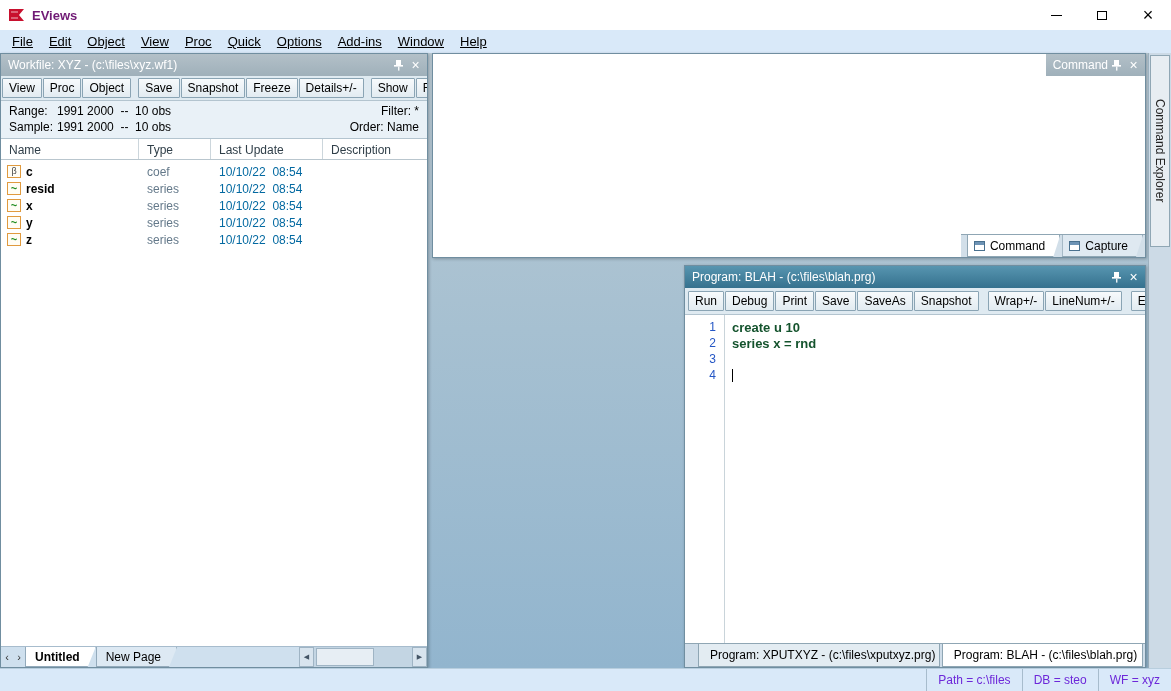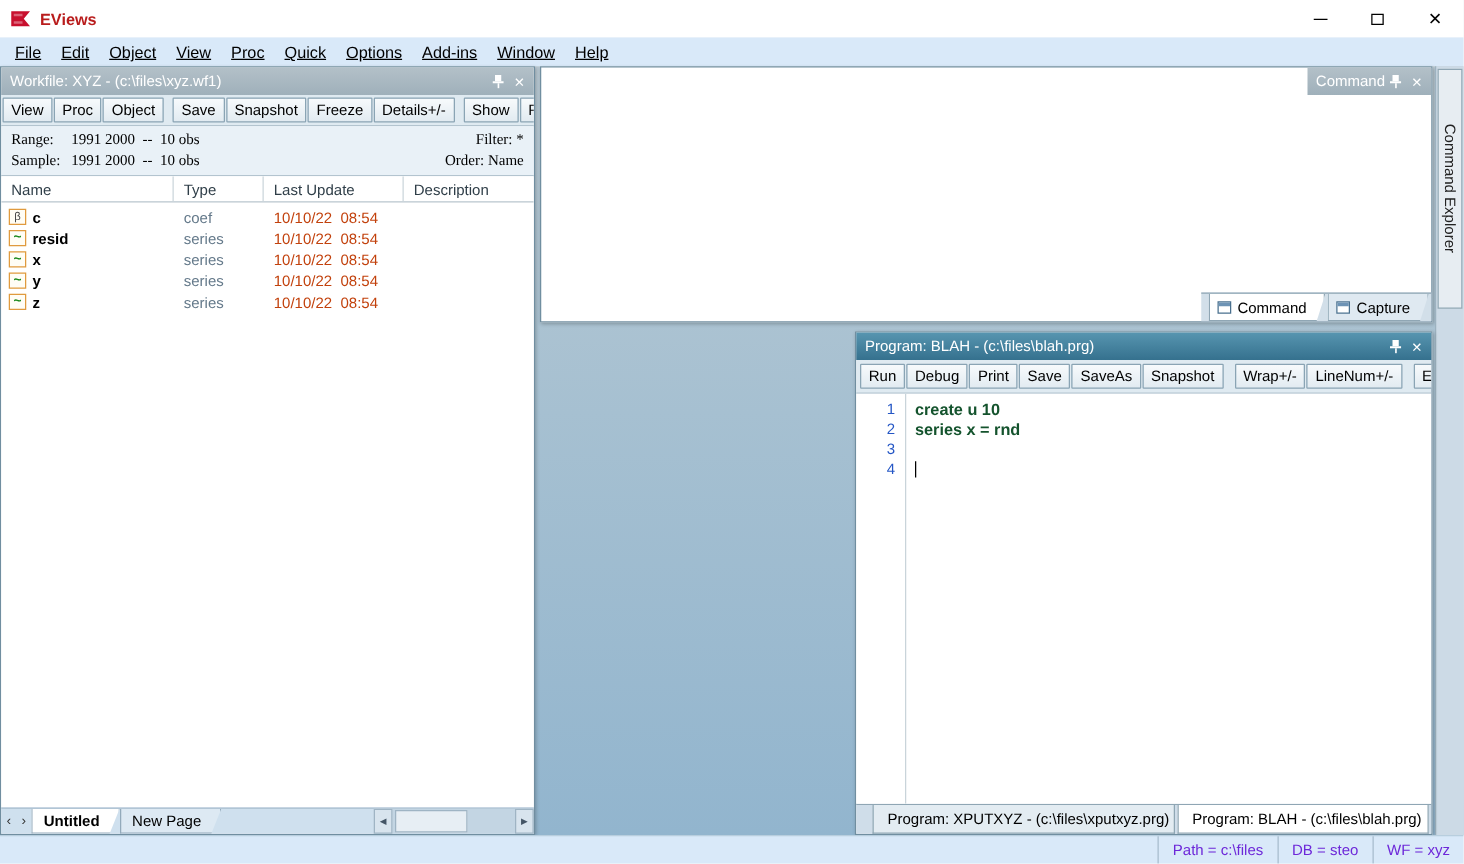--- a/index.html
+++ b/index.html
@@ -5,21 +5,21 @@
   * { margin:0; padding:0; box-sizing:border-box; }
   html,body { width:1171px; height:691px; overflow:hidden; }
   body { font-family:"Liberation Sans", sans-serif; background:#fff; }
   button { font-family:"Liberation Sans", sans-serif; }
 
   #app { position:relative; width:1171px; height:691px; background:#eef3f7; overflow:hidden; }
 
   
   #titlebar { position:absolute; left:0; top:0; width:100%; height:30px; background:#fff; display:flex; align-items:center; }
   .logo { margin-left:8px; width:18px; height:16px; display:inline-flex; flex:none; }
-  .app-title { font-weight:bold; font-size:13px; margin-left:6px; color:#b91c1c; }
+  .app-title { font-weight:bold; font-size:13px; margin-left:6px; color:#701a75; }
   .win-controls { margin-left:auto; display:flex; height:100%; }
   .winbtn { width:46px; height:100%; border:none; background:transparent; display:flex; align-items:center; justify-content:center; cursor:pointer; }
   .glyph-min { width:11px; height:1px; background:#000; display:block; }
   .glyph-max { width:10px; height:9px; border:1px solid #000; display:block; }
   .glyph-close { font-size:18px; font-weight:300; line-height:1; color:#000; }
 
   
   #menubar { position:absolute; left:0; top:30px; width:100%; height:23px; background:#d9e9f9; display:flex; align-items:center; padding-left:4px;text-decoration:underline; }
   .menu-item { border:none; background:transparent; font-size:13px; padding:2px 8px; color:#000; cursor:pointer; }
 
@@ -33,37 +33,37 @@
   .wtitle.active   { background:linear-gradient(180deg,#5795b0,#35718e); }
   .wtitle-text { color:#fff; font-size:12px; white-space:nowrap; overflow:hidden; flex:1; }
   .wt-btn { border:none; background:transparent; color:#fff; width:17px; height:18px; display:inline-flex; align-items:center; justify-content:center; cursor:pointer; padding:0; font-size:14px; line-height:1; }
 
   .tbtn { font-size:12px; background:linear-gradient(180deg,#f7fafc,#e2ebf1); border:1px solid #8aa4b4; padding:2px 6px; margin-right:1px; cursor:pointer; color:#000; border-radius:1px; flex:none; white-space:nowrap; }
 
   
   #workfile { left:0; top:0; width:428px; height:615px; }
   .wf-toolbar { height:25px; background:#dfeaf1; border-bottom:1px solid #b3c4cf; display:flex; align-items:center; padding:2px 1px; overflow:hidden; white-space:nowrap; flex:none; }
   .wf-toolbar .tbtn:nth-of-type(4), .wf-toolbar .tbtn:nth-of-type(8) { margin-left:6px; }
-  .wf-info { background:#e9f1f7; border-bottom:1px solid #b3c4cf; padding:2px 0 3px 0; flex:none;font-family:Liberation Serif, serif; }
+  .wf-info { background:#e9f1f7; border-bottom:1px solid #b3c4cf; padding:2px 0 3px 0; flex:none; }
   .info-row { display:flex; justify-content:space-between; padding:1px 8px; font-size:12px; color:#000; }
   .info-row span { white-space:pre; }
   .info-label { display:inline-block; width:48px; }
   .wf-grid { flex:1; background:#fff; overflow:hidden; display:flex; flex-direction:column; }
   .grid-header { display:flex; height:21px; border-bottom:1px solid #b9c6ce; flex:none; }
   .grid-header .col { font-size:12px; color:#2f3e48; padding:4px 0 0 8px; border-right:1px solid #ccd6dc; }
   .grid-header .col:nth-of-type(1) { width:138px; }
   .grid-header .col:nth-of-type(2) { width:72px; }
   .grid-header .col:nth-of-type(3) { width:112px; }
   .grid-header .col:nth-of-type(4) { flex:1; border-right:none; }
   .grid-rows { padding-top:3px; }
   .grid-row { display:flex; height:17px; align-items:center; cursor:default; }
   .grid-row .col { font-size:12px; }
   .c-name { width:138px; padding-left:6px; display:flex; align-items:center; gap:5px; }
   .c-type { width:72px; color:#64798a; padding-left:8px; }
-  .c-upd  { width:112px; color:#c2410c; padding-left:8px; white-space:pre; }
+  .c-upd  { width:112px; color:#0369a1; padding-left:8px; white-space:pre; }
   .c-desc { flex:1; }
   .obj-name { font-weight:bold; color:#000; font-size:12px; }
   .obj-icon { width:14px; height:13px; border:1px solid #e09a3e; background:#fffdf5; display:inline-flex; align-items:center; justify-content:center; line-height:1; flex:none; }
   .icon-series::before { content:"~"; color:#1d8a1d; font-weight:bold; font-size:11px; }
   .icon-coef::before   { content:"β"; color:#444; font-size:9px; }
 
   .wf-bottom { height:21px; background:#cfe0ee; border-top:1px solid #a7bccd; display:flex; align-items:stretch; flex:none; }
   .nav-arrow { width:12px; border:none; background:transparent; font-size:11px; color:#333; padding:0; cursor:pointer; }
   .page-tabs { display:flex; align-items:stretch; }
   .ptab { font-size:12px; padding:0 15px 0 9px; border:1px solid #93aabb; border-top:none; background:#dde9f3; cursor:pointer; color:#000;

